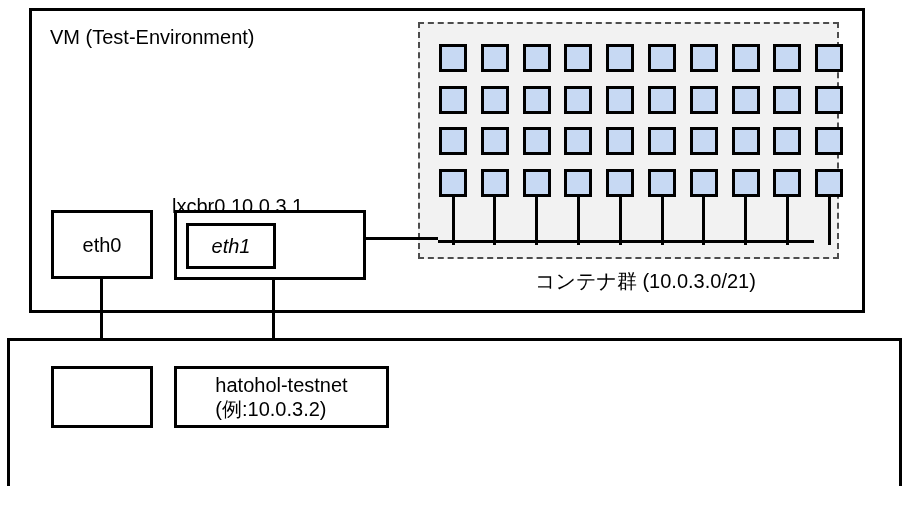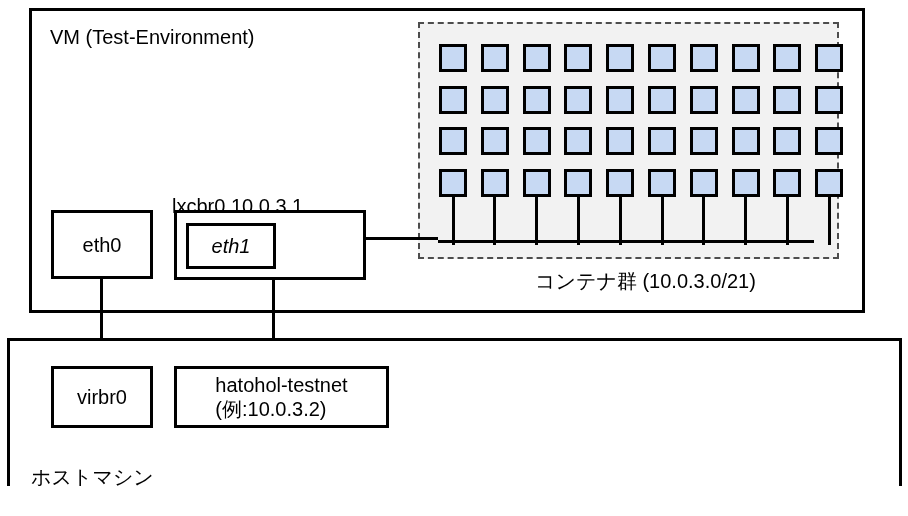--- a/index.html
+++ b/index.html
@@ -178,22 +178,20 @@
   <div class="label" id="lxcbr0-title">lxcbr0 10.0.3.1</div>
   <div class="box" id="lxcbr0-box"></div>
   <div class="box" id="eth1-box"></div>
   <div class="centered-label" id="eth1-label">eth1</div>
 
   <div class="line-v" id="conn-eth0-virbr0"></div>
   <div class="line-v" id="conn-lxcbr0-testnet"></div>
   <div class="line-h" id="conn-lxcbr0-bus"></div>
 
   <div class="outer-box" id="host-box"></div>
-  <div class="label" id="host-title">ホストマシン</div>
 
   <div class="box" id="virbr0-box"></div>
-  <div class="centered-label" id="virbr0-label">virbr0</div>
 
   <div class="box" id="testnet-box"></div>
   <div class="centered-label" id="testnet-label">hatohol-testnet
 (例:10.0.3.2)</div>
 
 </div>
 
 </body></html>

